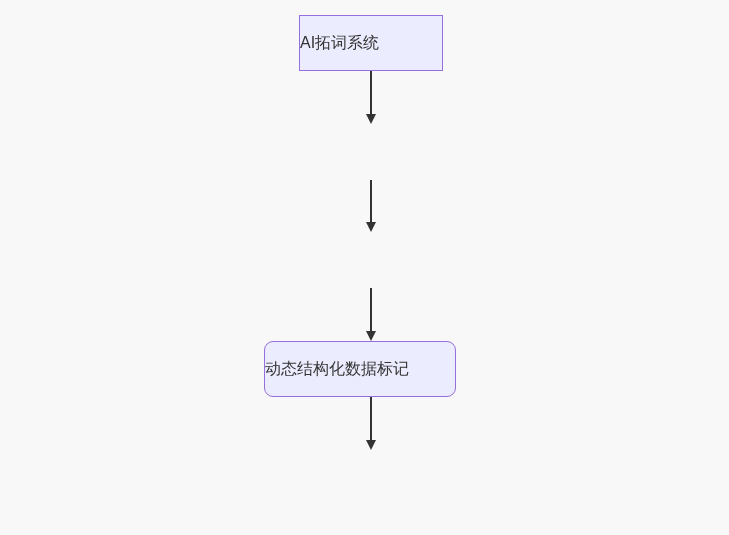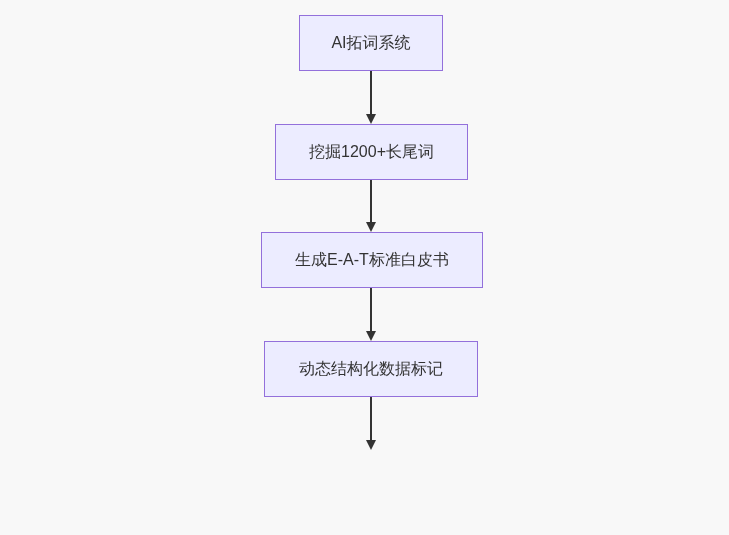--- a/index.html
+++ b/index.html
@@ -24,29 +24,29 @@
   .flow-node {
     position: absolute;
     box-sizing: border-box;
     background: #ECECFF;
     border: 1px solid #9370DB;
     color: #333333;
     font-size: 16px;
     line-height: 1;
     display: flex;
     align-items: center;
-    justify-content: center;
+    justify-content: flex-start;
     text-align: center;
     white-space: nowrap;
   }
   
   .node-0 { left: 299px; top: 15px;  width: 144px; height: 56px; }
   .node-1 { left: 275px; top: 124px; width: 193px; height: 56px; }
   .node-2 { left: 261px; top: 232px; width: 222px; height: 56px; }
-  .node-3 { left: 264px; top: 341px; width: 214px; height: 56px; }
+  .node-3 { left: 264px; top: 341px; width: 192px; height: 56px; border-radius: 9px; }
   .node-4 { left: 254px; top: 450px; width: 234px; height: 56px; }
 
   .edge {
     position: absolute;
     width: 12px;
     margin-left: -6px;
     left: 371px;
   }
   .edge .line {
     position: absolute;
@@ -80,32 +80,26 @@
 
   <div class="flow-node node-0">
     <span>AI拓词系统</span>
   </div>
 
   <div class="edge edge-0">
     <div class="line"></div>
     <div class="arrowhead"></div>
   </div>
 
-  <div class="flow-node node-1">
-    <span>挖掘1200+长尾词</span>
-  </div>
 
   <div class="edge edge-1">
     <div class="line"></div>
     <div class="arrowhead"></div>
   </div>
 
-  <div class="flow-node node-2">
-    <span>生成E-A-T标准白皮书</span>
-  </div>
 
   <div class="edge edge-2">
     <div class="line"></div>
     <div class="arrowhead"></div>
   </div>
 
   <div class="flow-node node-3">
     <span>动态结构化数据标记</span>
   </div>
 

